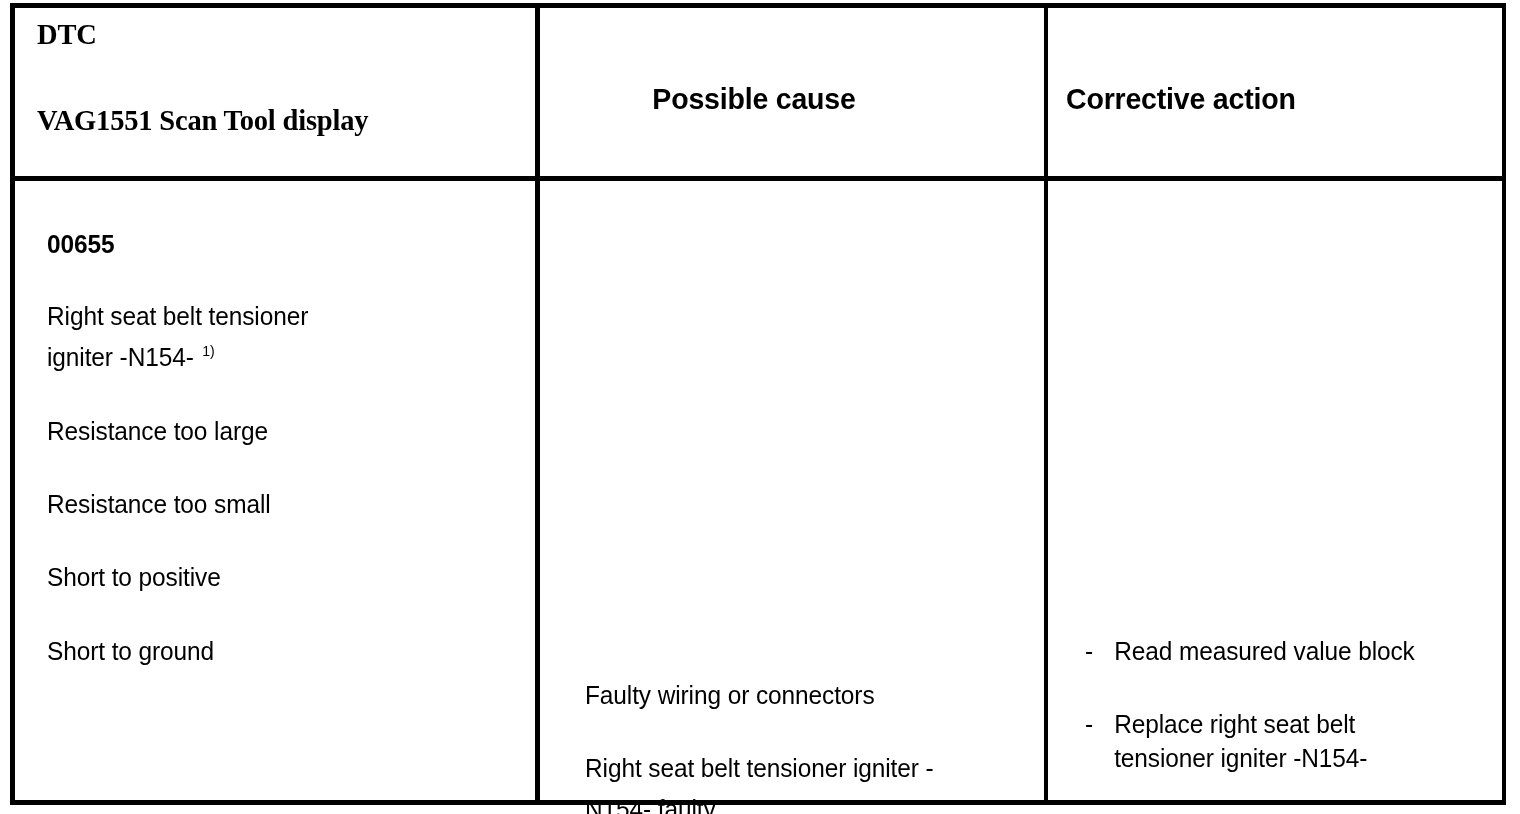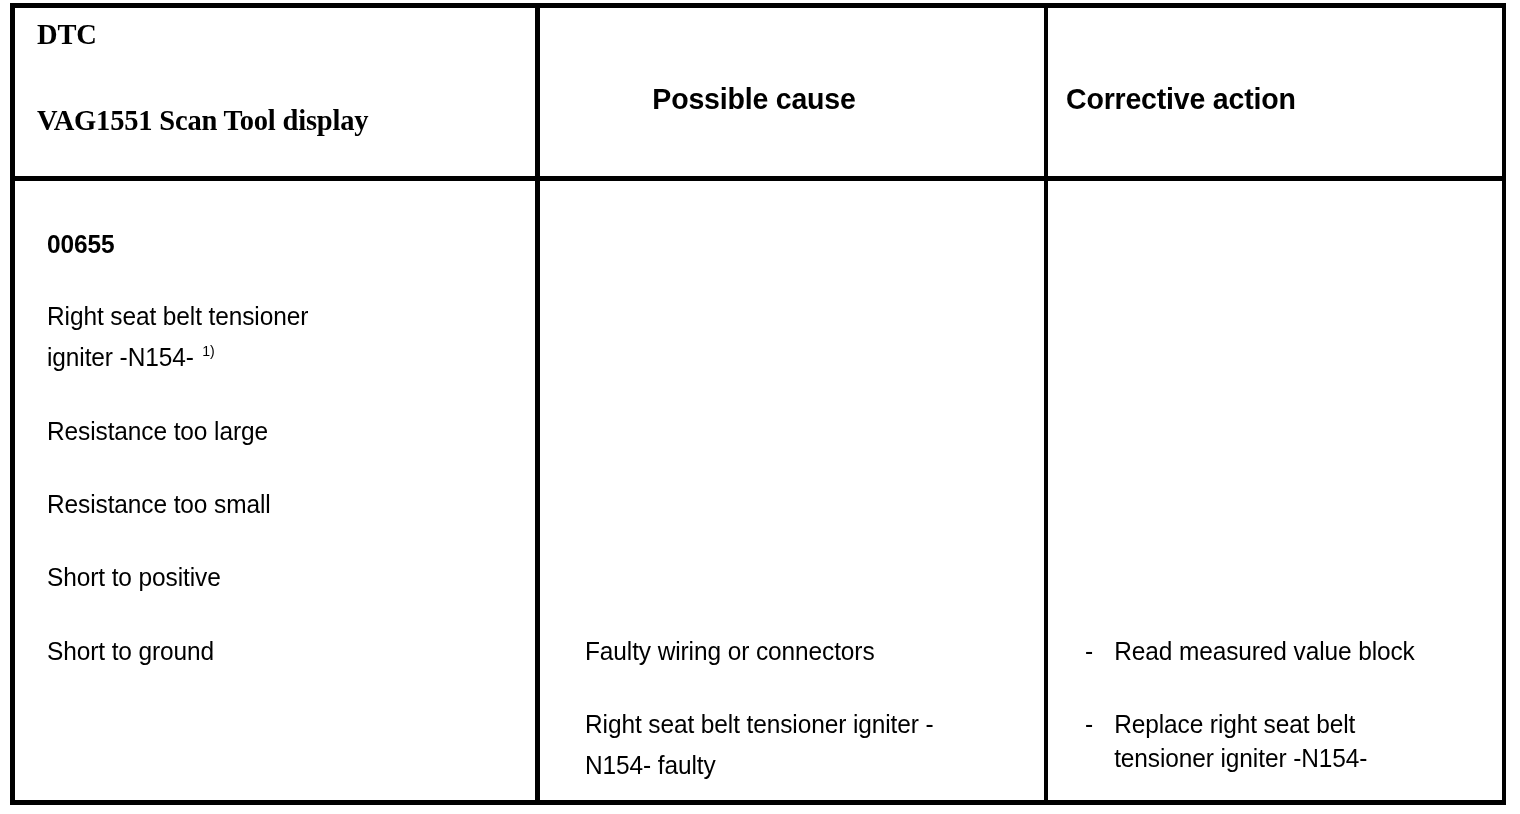--- a/index.html
+++ b/index.html
@@ -101,21 +101,21 @@
   }
 
   
   .cell {
     position: absolute;
     top: 173px;
     bottom: 0;
     box-sizing: border-box;
   }
   .cell-dtc    { left: 0;      width: 552px; }
-  .cell-cause  { left: 525px;  width: 504px; }
+  .cell-cause  { left: 525px;  width: 504px; margin-top: 44px; }
   .cell-action { left: 1033px; width: 453px; }
 
   .txt {
     position: absolute;
     font-size: 26px;
     line-height: 34px;
     letter-spacing: -0.1px;
     transform: scaleX(0.94);
     transform-origin: left top;
     white-space: nowrap;

